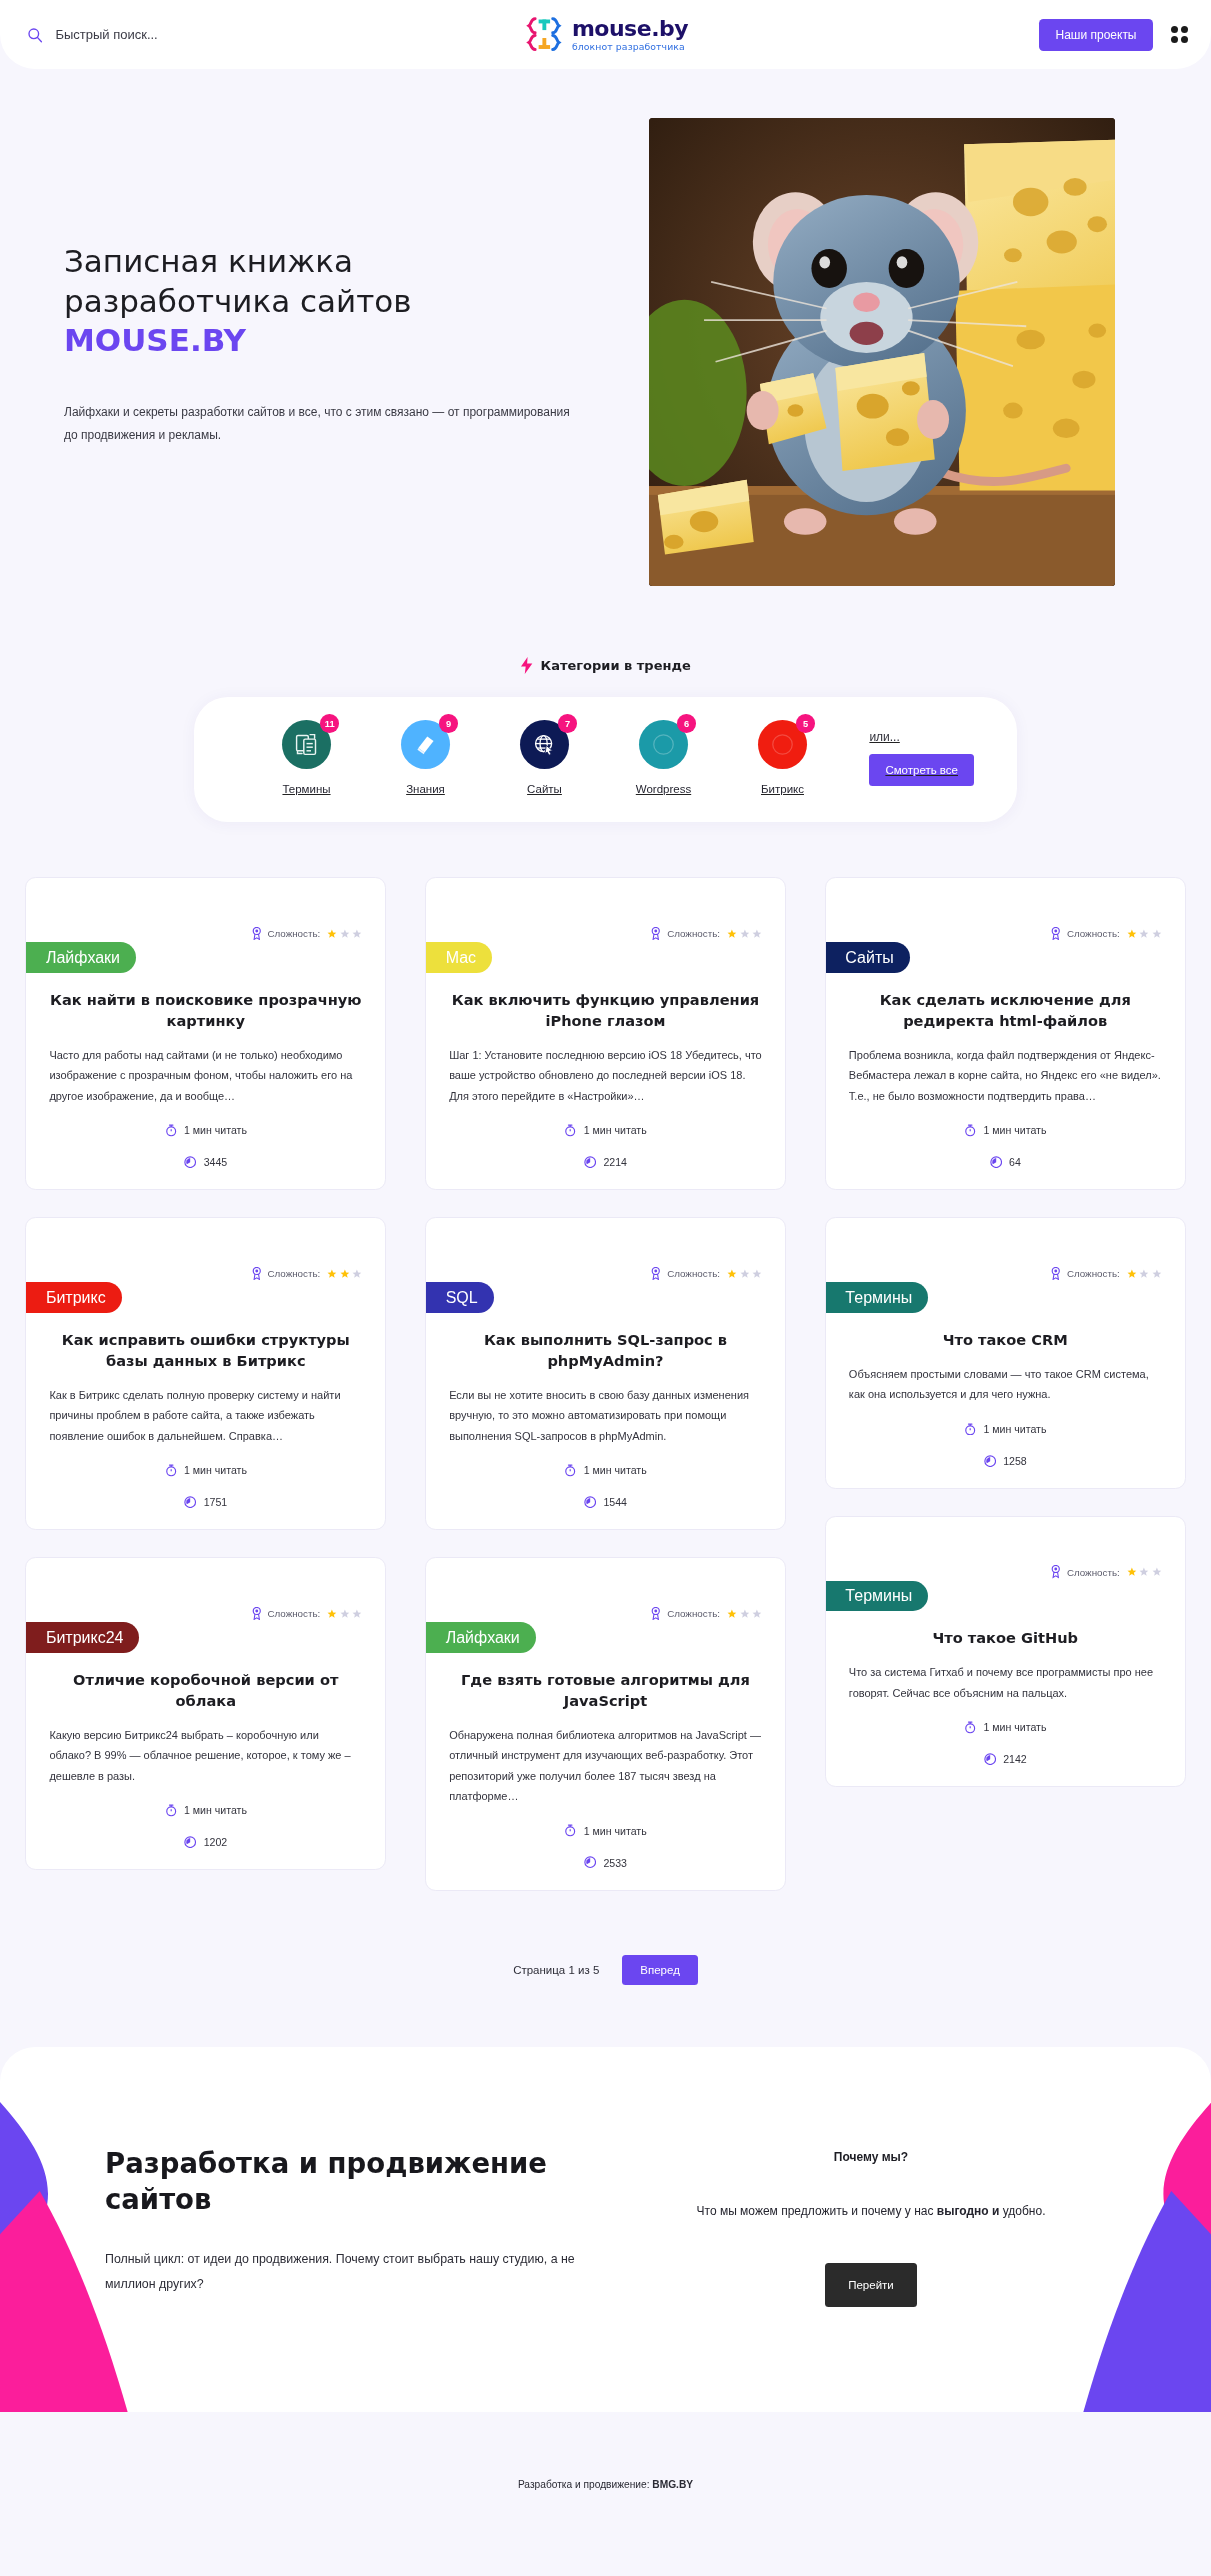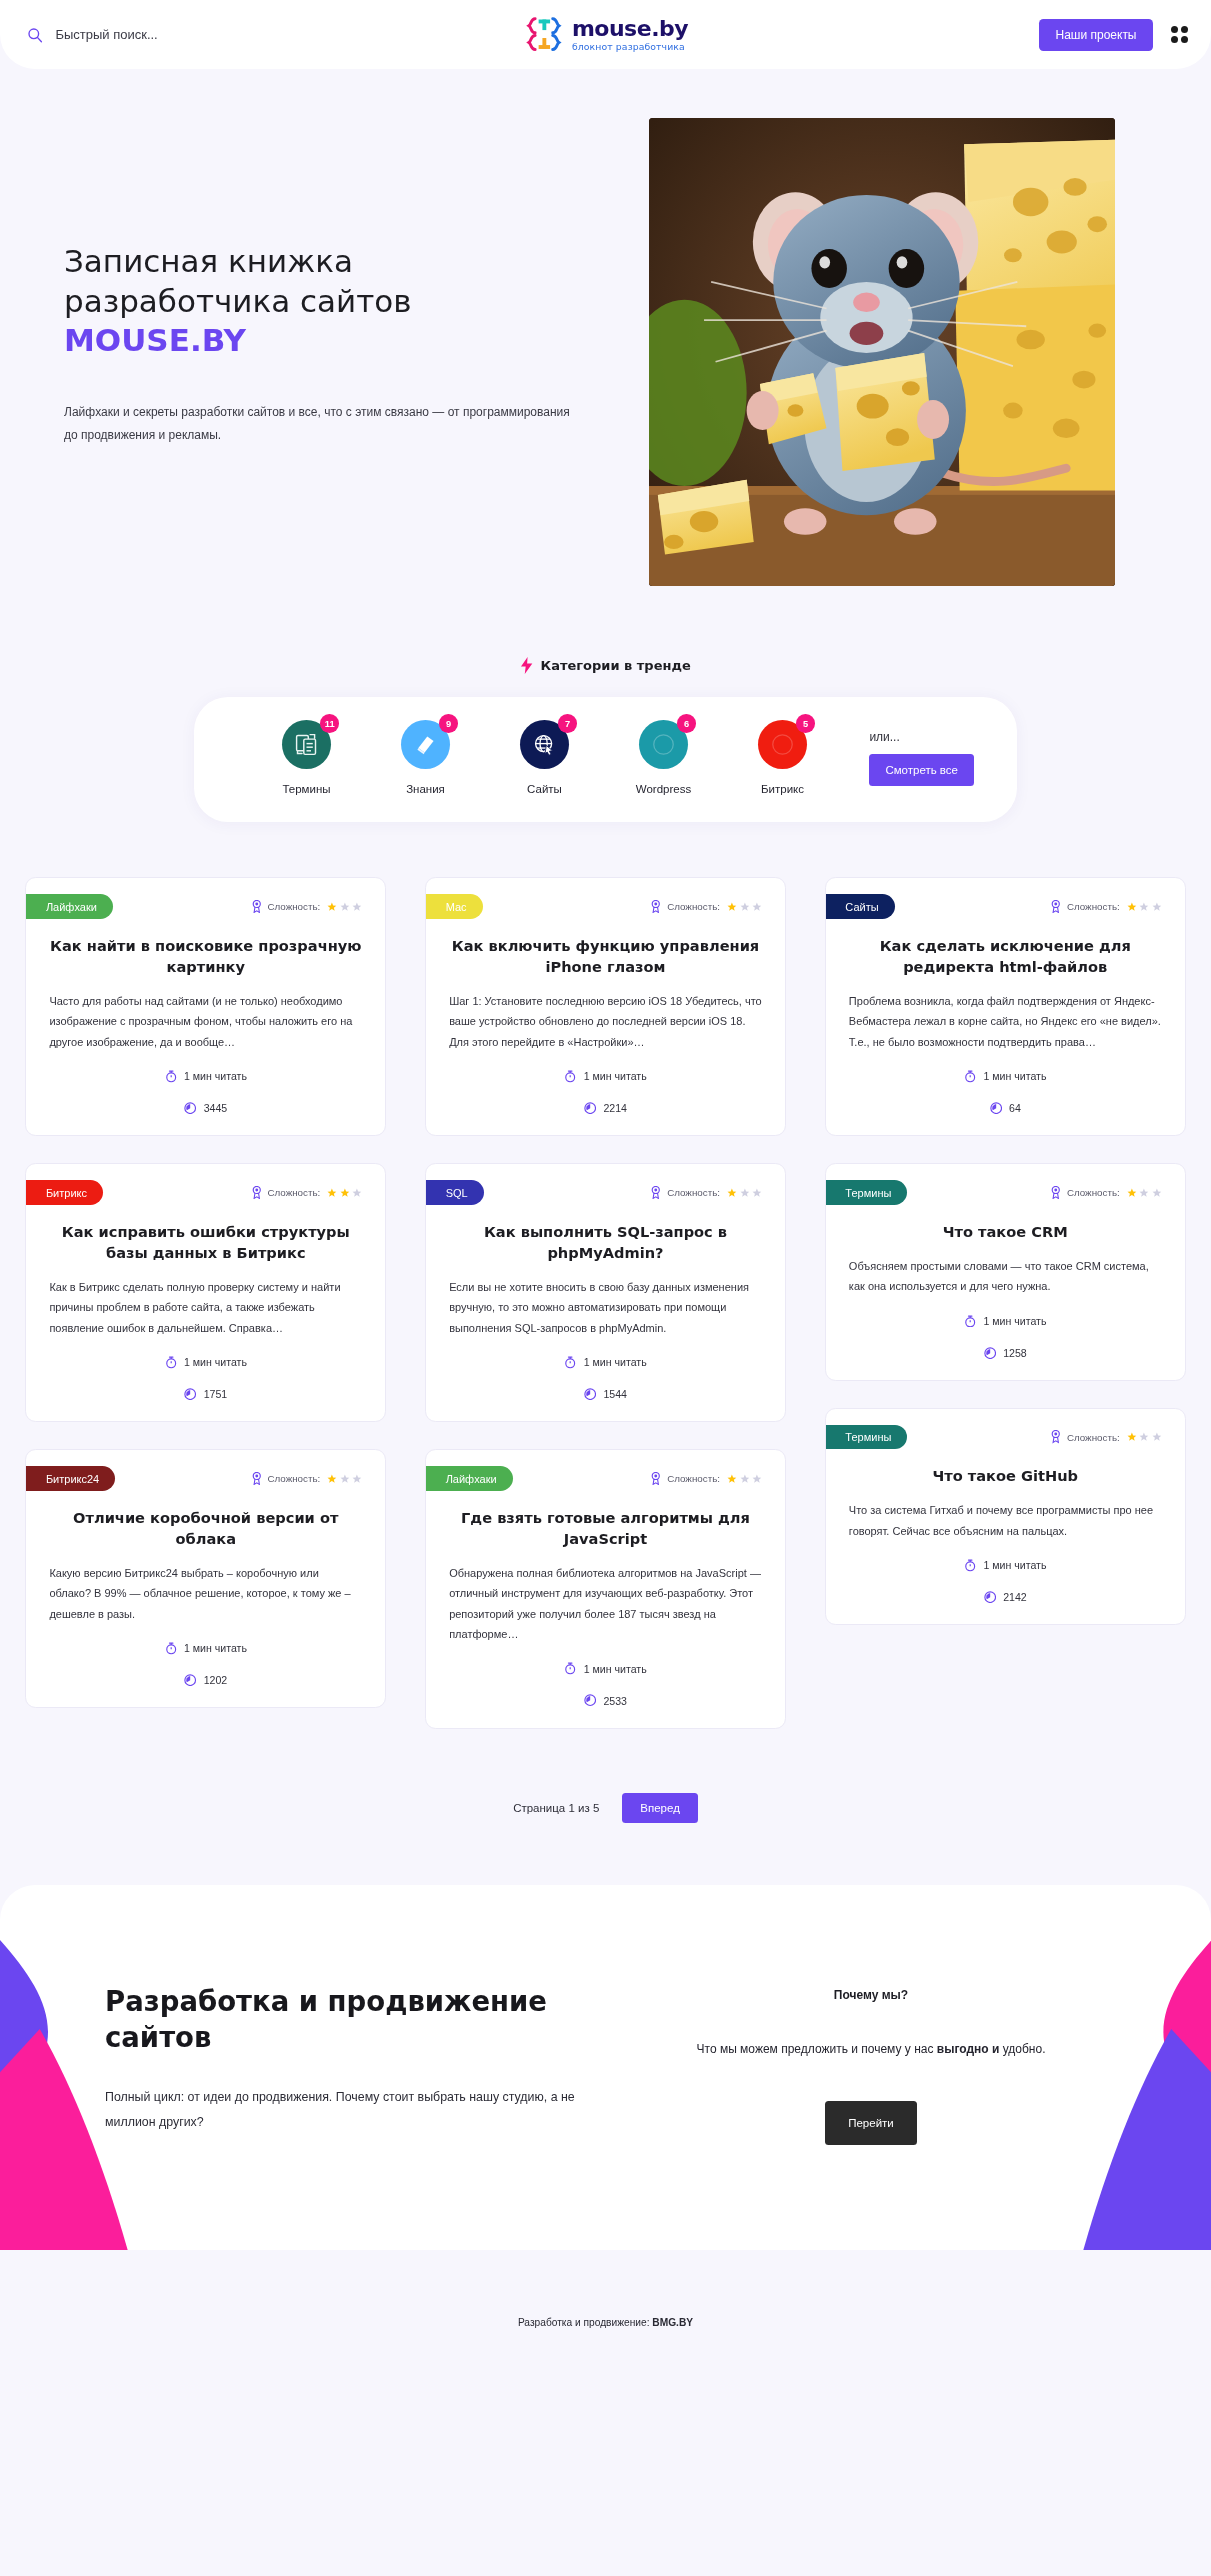--- a/index.html
+++ b/index.html
@@ -145,20 +145,21 @@
   .cat-card {
     margin: 20.4px auto 0;
     width: 823px;
     background: #fff;
     border-radius: 34px;
     padding: 23px 43px 27px 53px;
     display: flex;
     align-items: center;
     gap: 0px;
     box-shadow: 0 1.8px 16px rgba(60,40,140,0.05);
+    text-decoration: underline;
   }
   .cat-list { display: flex; gap: 0; flex: 1; }
   .cat-item {
     width: 119px;
     display: flex;
     flex-direction: column;
     align-items: center;
     cursor: pointer;
   }
   .cat-bubble {
@@ -224,25 +225,26 @@
     cursor: pointer;
   }
   .card-top {
     display: flex;
     align-items: center;
     justify-content: space-between;
     padding: 16px 23px 0 0;
   }
   .tag {
     color: #fff;
-    font-size: 11px;
+    font-size: 16px;
     padding: 6.2px 16px 6.2px 19.5px;
     border-radius: 0 27px 27px 0;
     display: inline-block;
     white-space: nowrap;
+    margin-top: 48px;
   }
   .difficulty {
     display: flex;
     align-items: center;
     gap: 5.3px;
     font-size: 9.8px;
     color: #5b5b6b;
   }
   .medal-icon { width: 11.5px; height: 13.3px; display: block; }
   .stars { display: flex; gap: 2.7px; margin-left: 1.8px; }

